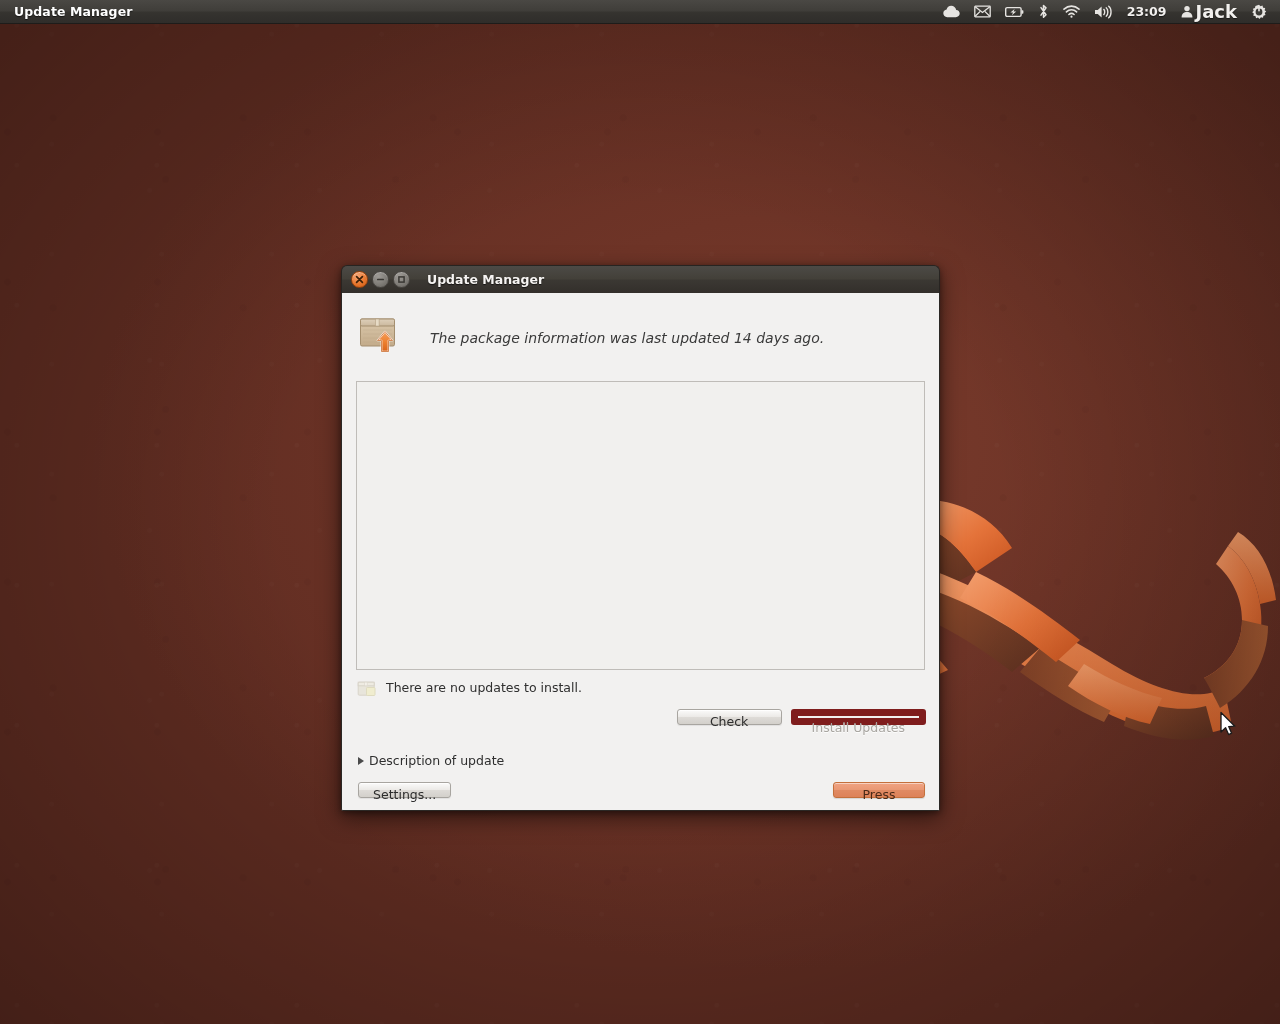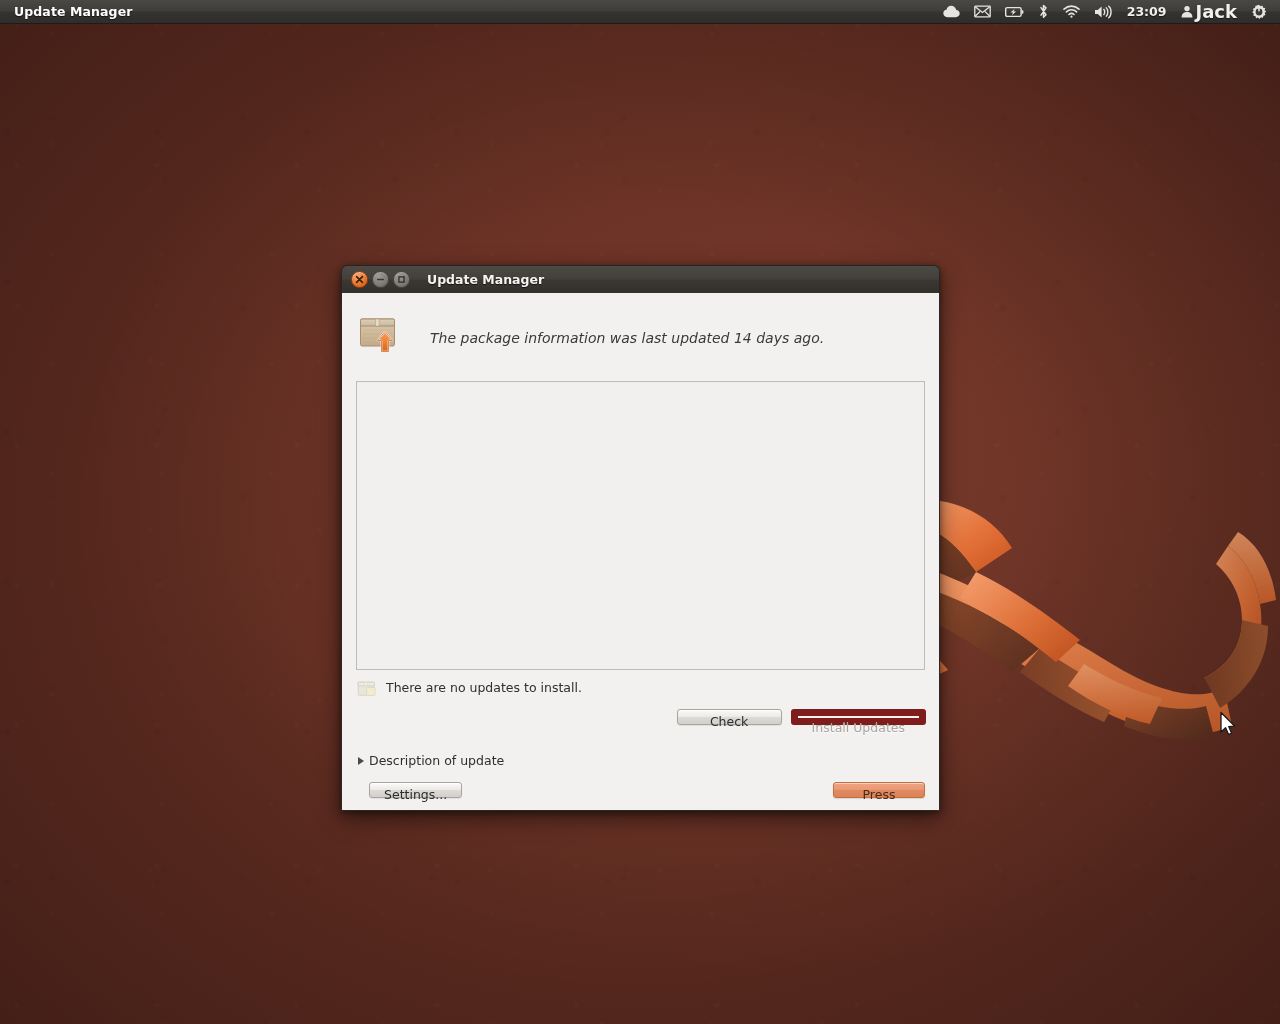--- a/index.html
+++ b/index.html
@@ -275,21 +275,21 @@
     color: #2f2f2f;
   }
 
   
   #footer-row {
     position: absolute;
     left: 0; right: 0;
     bottom: 12px;
     display: flex;
     align-items: flex-end;
-    padding: 0 14px 0 27px;
+    padding: 0 14px 0 16px;
   }
   #footer-spacer { flex: 1; }
 
   
   #cursor {
     position: absolute;
     left: 1219px;
     top: 711px;
     z-index: 99;
     pointer-events: none;

